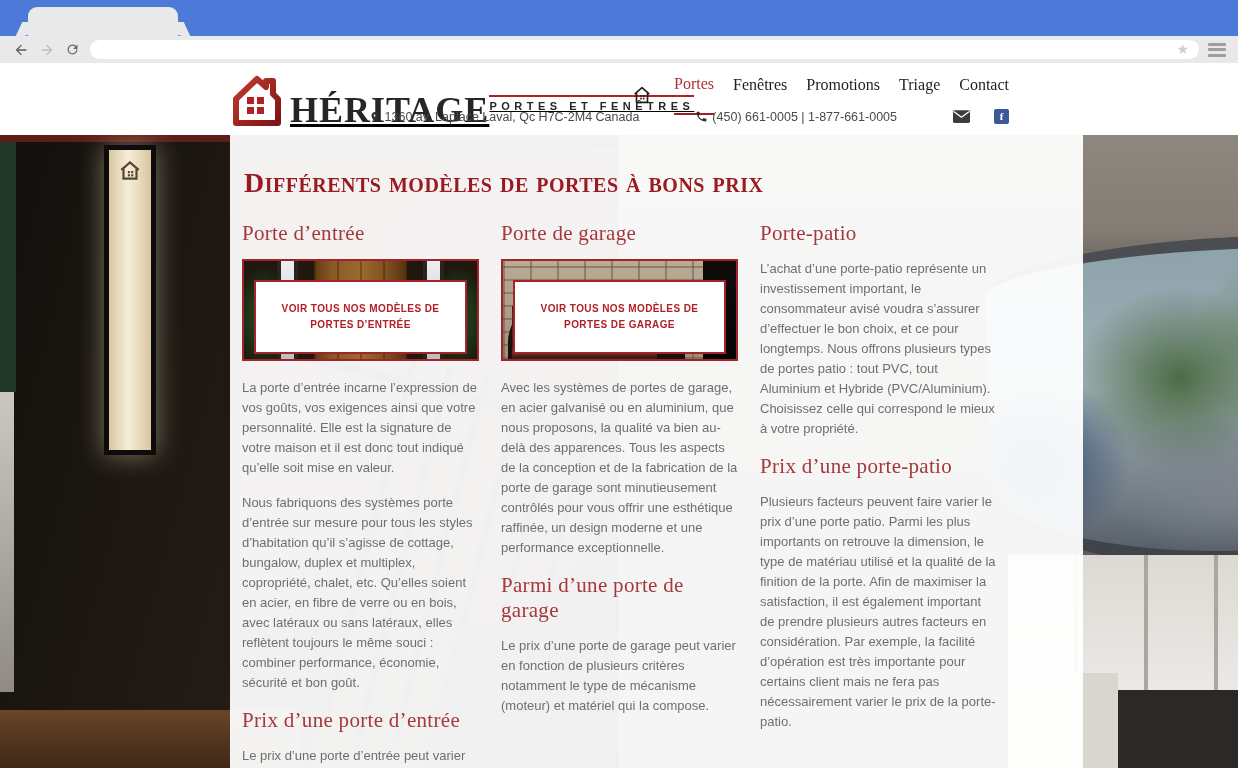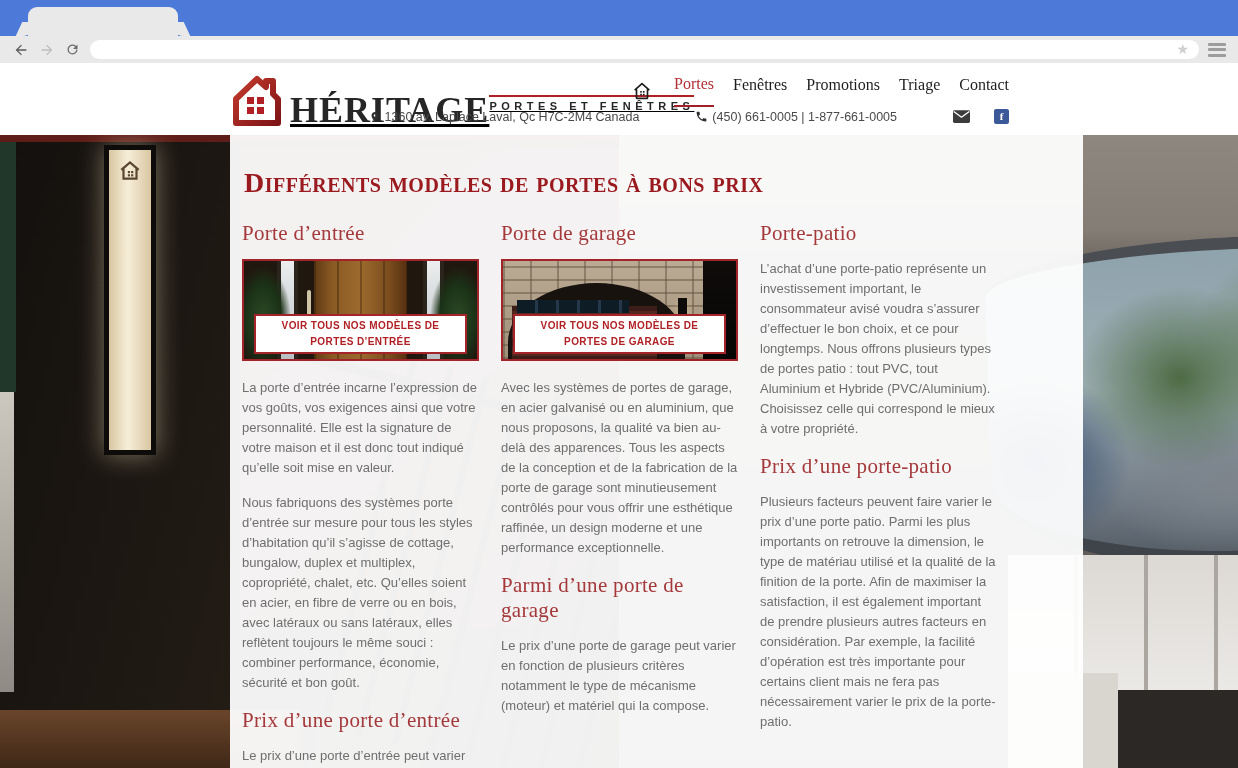--- a/index.html
+++ b/index.html
@@ -25,21 +25,21 @@
   .site-header { position:relative; height:72px; background:#ffffff; }
   .logo { position:absolute; left:230px; top:8px; display:flex; align-items:flex-end; gap:6px; }
   .logo svg { display:block; }
   .logo-text { display:flex; flex-direction:row;text-decoration:underline; }
   .logo-title { font-family:"Liberation Serif", serif; font-size:36px; line-height:34px;
     color:#262626; letter-spacing:1px; text-transform:uppercase; font-weight:600; }
   .logo-sub { font-size:11px; font-weight:bold; letter-spacing:4.5px; color:#262626;
     border-top:2px solid #b02025; padding-top:3px; margin-top:2px; }
   .main-nav { position:absolute; right:229px; top:12px; display:flex; align-items:center; gap:19px;
     font-family:"Liberation Serif", serif; font-size:16px; color:#1e1e1e; }
-  .main-nav .nav-item { cursor:pointer; padding-bottom:12px; }
+  .main-nav .nav-item { cursor:pointer; padding-bottom:20px; }
   .main-nav .nav-item.active { color:#b03035; border-bottom:2px solid #a11f26; }
   .home-link { margin-right:2px; display:flex; }
   .contact-row { position:absolute; right:229px; top:46px; display:flex; align-items:center; gap:24px;
     font-size:12.5px; color:#4a4a4a; }
   .contact-row .grp { display:flex; align-items:center; gap:4px; }
   .contact-row .sp { width:8px; }
   .fb-badge { width:15px; height:15px; background:#3b5998; color:#fff; border-radius:2px;
     font-size:11px; font-weight:bold; text-align:center; line-height:15px; font-family:"Liberation Serif", serif; }
 
   
@@ -82,21 +82,21 @@
     background:rgba(255,255,255,0.94); padding:30px 12px 0 12px; }
   .page-title { font-family:"Liberation Serif", serif; font-variant:small-caps; font-weight:bold;
     font-size:28px; color:#9b1a20; letter-spacing:.5px; margin:2px 0 16px 2px; }
   .cols { display:flex; gap:22px; }
   .col { width:237px; flex:0 0 auto; }
   .col h2 { font-family:"Liberation Serif", serif; font-weight:normal; font-size:21px;
     color:#a5383b; margin:6px 0 13px 0; letter-spacing:.3px; }
   .img-box { position:relative; height:102px; border:2px solid #a1242a; overflow:hidden; margin-bottom:17px; background:#222; }
   .img-btn { position:absolute; left:10px; right:10px; bottom:5px; background:#fff;
     border:2px solid #a5242a; color:#b02025; font-size:10px; font-weight:bold; letter-spacing:.4px;
-    text-align:center; padding:2px 6px; line-height:1.6; cursor:pointer; font-family:"Liberation Sans", sans-serif; }
+    text-align:center; padding:19px 6px; line-height:1.6; cursor:pointer; font-family:"Liberation Sans", sans-serif; }
   .col p { font-size:13px; color:#6f6f6f; line-height:1.54; margin-bottom:15px; }
 
   
   .sc { position:absolute; }
   .scene-entry { position:absolute; inset:0; background:#20180f; }
   .se-sl { top:0; bottom:0; width:9%; background:linear-gradient(180deg,#eceeef,#b9bfc3);
     border-left:4px solid #2a241c; border-right:4px solid #2a241c; }
   .se-door { left:30%; width:40%; top:0; bottom:0;
     background:
       repeating-linear-gradient(90deg, rgba(40,20,0,.35) 0 2px, transparent 2px 23px),

